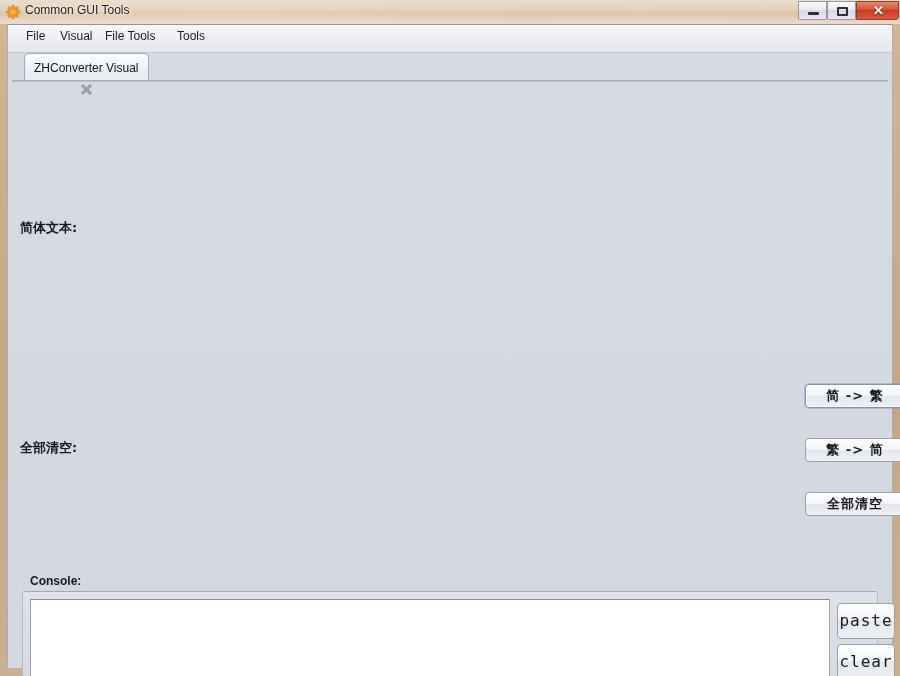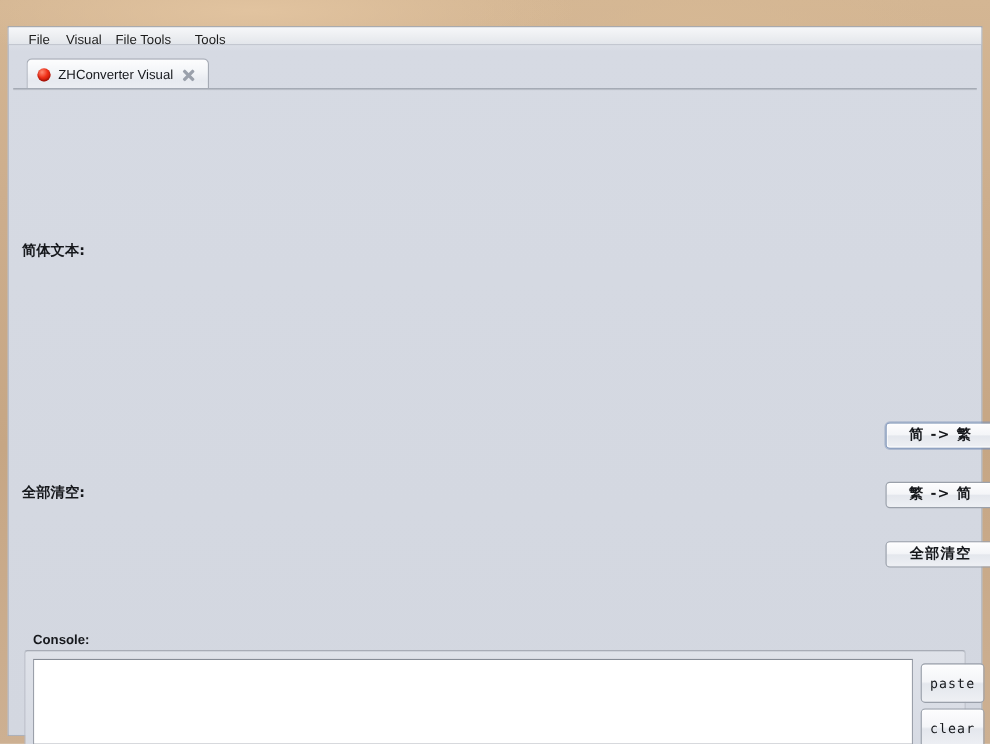--- a/index.html
+++ b/index.html
@@ -115,21 +115,21 @@
   }
   #client-inner {
     position:absolute; left:0; top:0; right:0; bottom:0;
     background: linear-gradient(180deg,#f2f3f5 0px, #eceef2 3px, #dfe2e9 10px, #d6dae3 22px, #d3d7e0 100%);
   }
 
   
   #menubar {
     position: absolute;
     left: 0; top: 0;
-    width: 884px; height: 16px;
+    width: 884px; height: 28px;
     background: linear-gradient(180deg,#f6f7f9 0%, #eceef1 55%, #e3e6eb 100%);
     border-bottom: 1px solid #c3c7d0;
     box-sizing: border-box;
   }
   .menu-item {
     position: absolute;
     top: 3px;
     height: 17px;
     padding: 0 6px;
     font-size: 12px;
@@ -152,20 +152,21 @@
     padding: 0 10px 0 9px;
     box-sizing: border-box;
     border: 1px solid #a6abb5;
     border-bottom: none;
     border-radius: 5px 5px 0 0;
     background: linear-gradient(180deg,#fdfdfe 0%, #f3f5f8 40%, #e7eaf0 70%, #eceef3 100%);
     display: flex;
     align-items: center;
     gap: 7px;
     cursor: default;
+    flex-direction: column;
   }
   #tab-dot {
     width: 12px; height: 12px; border-radius: 50%;
     background: radial-gradient(circle at 35% 30%, #ff8a72 0%, #f03018 45%, #aa1303 100%);
     box-shadow: inset 0 -1px 2px rgba(120,0,0,.6);
   }
   #tab-label { font-size: 12px; color: #16181c; white-space: nowrap; }
   #tab-close {
     width: 15px; height: 15px; position: relative; cursor: default;
   }
@@ -226,21 +227,21 @@
     box-shadow: inset 0 1px 0 rgba(255,255,255,.9);
   }
   .btn.cjk {
     font-family: "DejaVu Sans", sans-serif;
     font-size: 13px;
     font-weight: bold;
     letter-spacing: 1px;
   }
   .btn.mono {
     font-family: "DejaVu Sans Mono", monospace;
-    font-size: 12px;
+    font-size: 16px;
     letter-spacing: 1px;
   }
   .btn.focused {
     border-color: #7c93b8;
     box-shadow: inset 0 0 0 1px rgba(255,255,255,.95), 0 0 0 1px rgba(124,147,184,.45);
   }
 
   
   #console-label {
     position: absolute;
@@ -282,20 +283,45 @@
 </style>
 </head>
 <body>
 
 <div id="desktop">
   <div id="desktop-blur"></div>
 </div>
 
 <div id="window">
 
+  <div id="titlebar">
+    <div id="titlebar-glow"></div>
+
+    <svg id="app-icon" viewBox="0 0 16 16">
+      <g fill="#f59a22" stroke="#e07b10" stroke-width="0.6">
+        <rect x="6.6" y="1.2" width="2.8" height="13.6" rx="1.2"></rect>
+        <rect x="1.2" y="6.6" width="13.6" height="2.8" rx="1.2"></rect>
+        <rect x="6.6" y="1.2" width="2.8" height="13.6" rx="1.2" transform="rotate(45 8 8)"></rect>
+        <rect x="6.6" y="1.2" width="2.8" height="13.6" rx="1.2" transform="rotate(-45 8 8)"></rect>
+      </g>
+      <circle cx="8" cy="8" r="2.6" fill="#ffb347"></circle>
+    </svg>
+
+    <div id="title-text">Common GUI Tools</div>
+
+    <div class="winbtn" id="btn-min">
+      <div class="glyph-min"></div>
+    </div>
+    <div class="winbtn" id="btn-max">
+      <div class="glyph-max"></div>
+    </div>
+    <div class="winbtn" id="btn-close">
+      <div class="glyph-close">✕</div>
+    </div>
+  </div>
 
   <div id="client">
   <div id="client-inner">
 
     <div id="menubar">
       <div class="menu-item" style="left:12px">File</div>
       <div class="menu-item" style="left:46px">Visual</div>
       <div class="menu-item" style="left:91px">File Tools</div>
       <div class="menu-item" style="left:163px">Tools</div>
     </div>

